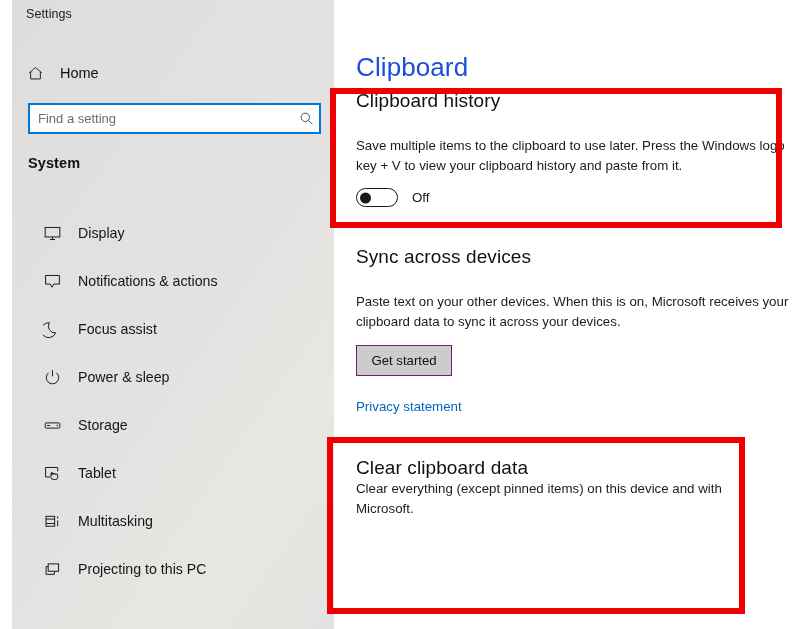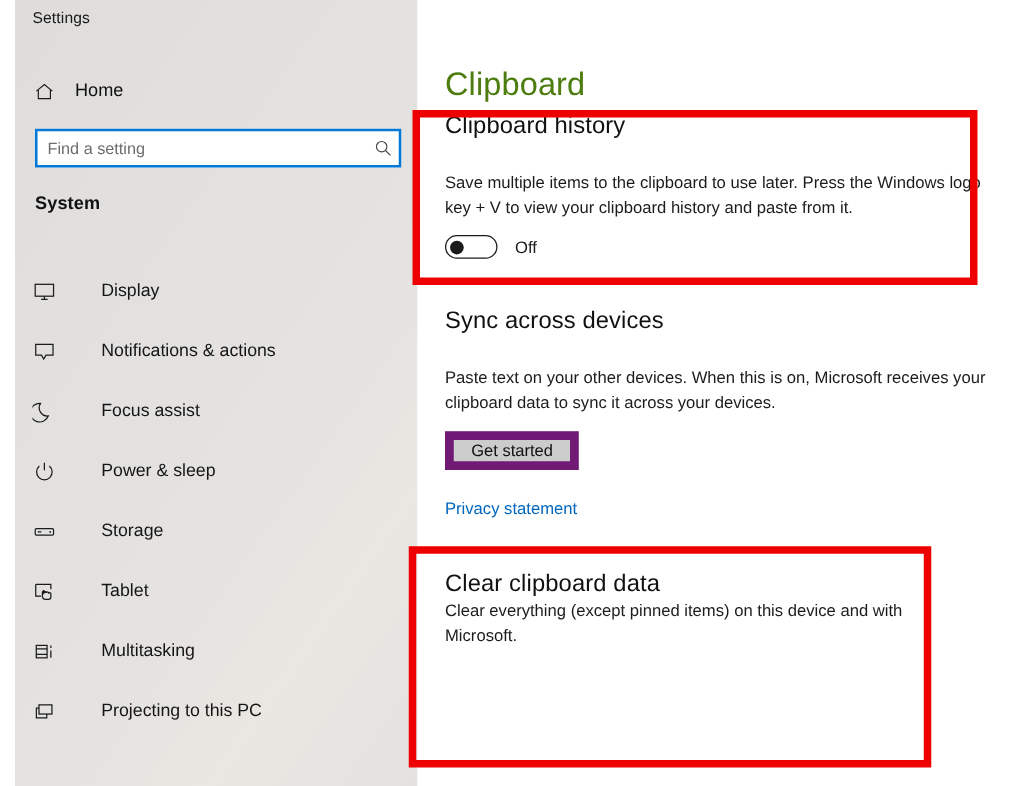--- a/index.html
+++ b/index.html
@@ -103,23 +103,22 @@
   .nav-list {
     position: absolute;
     left: 0;
     top: 209px;
     width: 322px;
   }
   .nav-item {
     display: flex;
     align-items: center;
     height: 48px;
-    padding-left: 14px;
+    padding-left: 31px;
     cursor: default;
-    gap: 20px;
   }
   .nav-item .ic {
     width: 28px;
     flex: 0 0 28px;
     display: flex;
     align-items: center;
     justify-content: flex-start;
     color: #1b1b1b;
   }
   .nav-item .lbl {
@@ -136,21 +135,21 @@
     height: 629px;
     background: #ffffff;
   }
 
   .page-title {
     position: absolute;
     left: 22px;
     top: 52px;
     font-size: 26px;
     font-weight: 400;
-    color: #4d7c0f;
+    color: #1d4ed8;
     letter-spacing: 0.1px;
   }
 
   .block-title {
     font-size: 19px;
     font-weight: 400;
     color: #111;
     letter-spacing: 0.1px;
   }
   .block-desc {
@@ -210,21 +209,21 @@
     width: 461px;
   }
   #sync-block .block-desc {
     margin-top: 24px;
     width: 440px;
   }
 
   .win-button {
     margin-top: 13px;
     background: #cccccc;
-    border: 7px solid #701a75;
+    border: 1px solid #701a75;
     font-family: "Liberation Sans", sans-serif;
     font-size: 13.2px;
     color: #101010;
     padding: 0 14px;
     height: 31px;
     min-width: 96px;
     cursor: pointer;
     display: inline-flex;
     align-items: center;
     justify-content: center;

